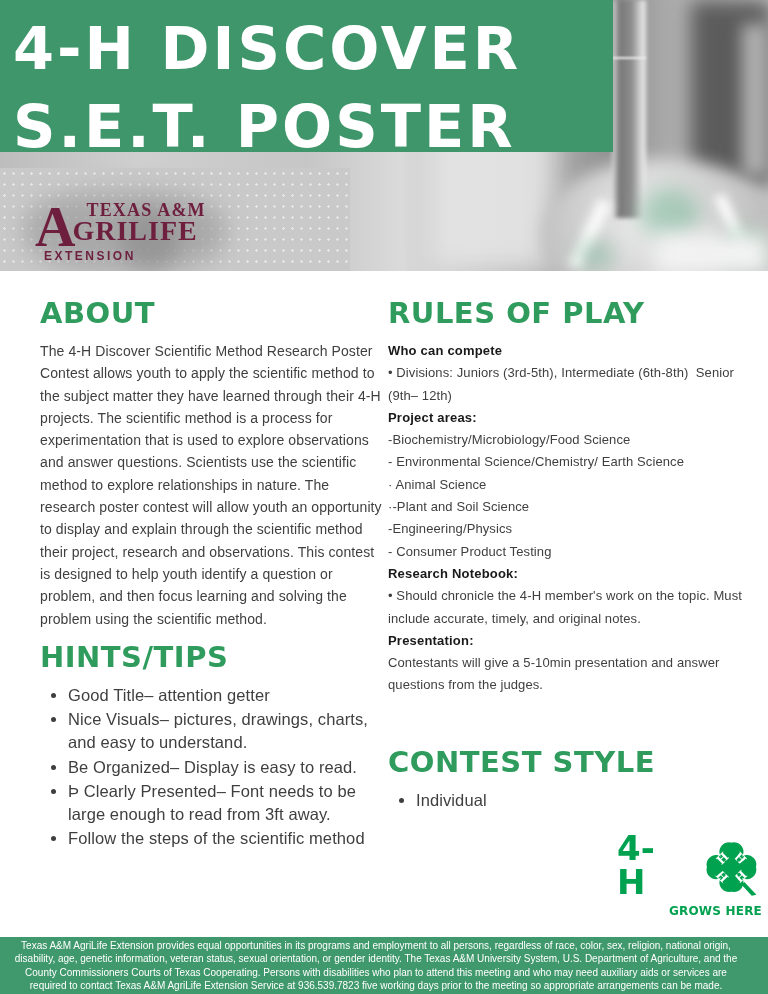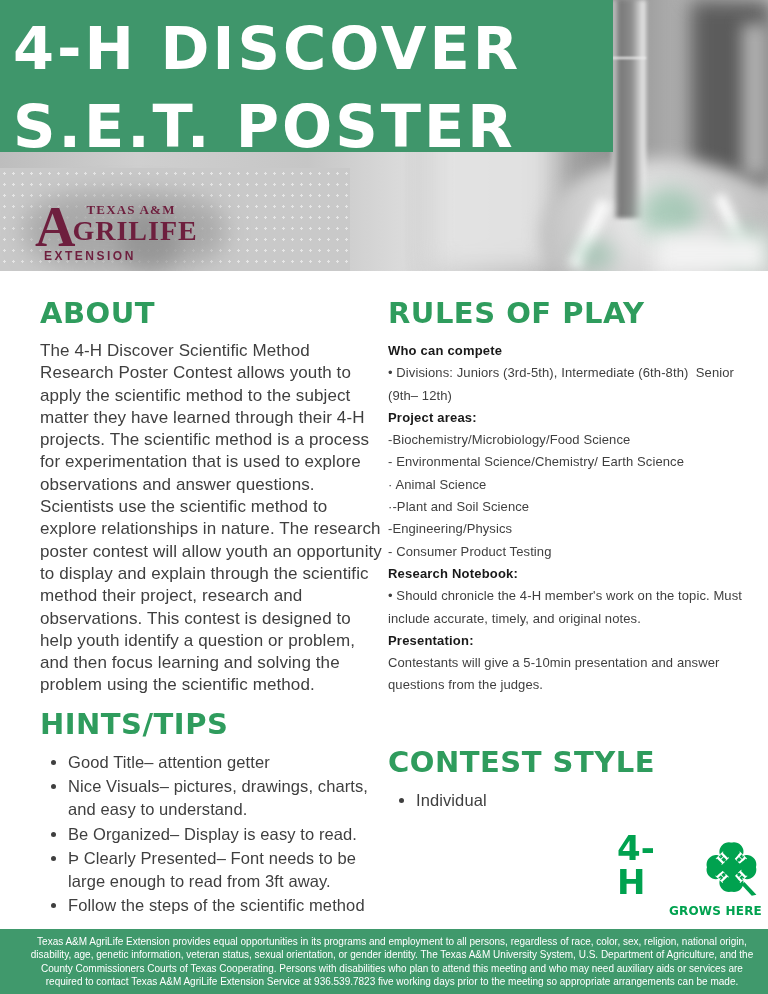--- a/index.html
+++ b/index.html
@@ -49,53 +49,53 @@
   .title-line{
     color:#ffffff;font-family:"DejaVu Sans","Liberation Sans",sans-serif;
     font-weight:700;font-size:59px;line-height:78px;letter-spacing:3px;white-space:nowrap;
   }
 
   
   .agrilife{position:absolute;left:35px;top:203px;z-index:3;color:var(--agrilife_maroon);font-family:"Liberation Serif",serif;}
   .ag-row{display:flex;align-items:flex-start;}
   .ag-big-a{font-size:56px;line-height:48px;font-weight:700;}
   .ag-stack{display:flex;flex-direction:column;margin-left:-3px;}
-  .ag-top{font-size:13px;letter-spacing:1.2px;font-weight:700;line-height:14px;margin-left:14px;}
+  .ag-top{font-size:18px;letter-spacing:1.2px;font-weight:700;line-height:14px;margin-left:14px;}
   .ag-mid{font-size:28px;letter-spacing:1px;font-weight:700;line-height:28px;}
   .ag-ext{font-family:"Liberation Sans",sans-serif;font-size:12px;font-weight:700;letter-spacing:2.5px;margin:-2px 0 0 9px;}
 
   
   .col{position:absolute;top:295px;}
   .col-left{left:40px;width:346px;}
   .col-right{left:388px;width:372px;}
   .heading{
     font-family:"DejaVu Sans","Liberation Sans",sans-serif;font-weight:700;
     font-size:29px;line-height:36px;letter-spacing:.5px;color:var(--heading_green);margin:0 0 9px 0;white-space:nowrap;
   }
-  .body-text{font-size:17px;line-height:22.3px;color:var(--body_text);letter-spacing:.1px;}
+  .body-text{font-size:14px;line-height:22.3px;color:var(--body_text);letter-spacing:.1px;}
   .hints-heading{margin-top:9px;}
   ul.bullets{margin:5px 0 0 0;padding-left:28px;list-style:disc;}
   ul.bullets li{font-size:16.5px;line-height:22.6px;color:var(--body_text);margin-bottom:2px;letter-spacing:.1px;}
   .rules-lines{margin-top:2px;}
   .rline{font-size:13px;line-height:22.3px;color:var(--body_text);white-space:pre-wrap;letter-spacing:.1px;}
   .rline.bold{font-weight:700;color:var(--strong_text);letter-spacing:.2px;}
   .contest-h{margin-top:47px;}
   .contest-list{margin-top:8px;}
 
   
   .fourh{position:absolute;left:617px;top:831px;width:145px;color:var(--clover_green);z-index:2;}
   .fourh-row{display:flex;align-items:flex-end;justify-content:flex-end;gap:19px;}
   .fourh-text{font-family:"DejaVu Sans","Liberation Sans",sans-serif;font-weight:700;font-size:34px;line-height:1;padding-bottom:3px;}
   .fourh-grows{font-family:"DejaVu Sans","Liberation Sans",sans-serif;font-weight:700;font-size:12px;letter-spacing:.2px;text-align:right;margin-top:2px;white-space:nowrap;}
   .clover{display:block;}
 
   
   .footer{
-    position:absolute;left:0;bottom:0;width:768px;height:65px;background:var(--footer_green);
-    display:flex;align-items:center;justify-content:flex-end;
+    position:absolute;left:0;bottom:0;width:768px;height:57px;background:var(--footer_green);
+    display:flex;align-items:center;justify-content:flex-start;
   }
   .footer p{
     color:#ffffff;font-size:10px;line-height:13.4px;text-align:center;max-width:752px;padding:0 8px;
   }
 </style>
 </head>
 <body>
 
 <div class="page">
 

